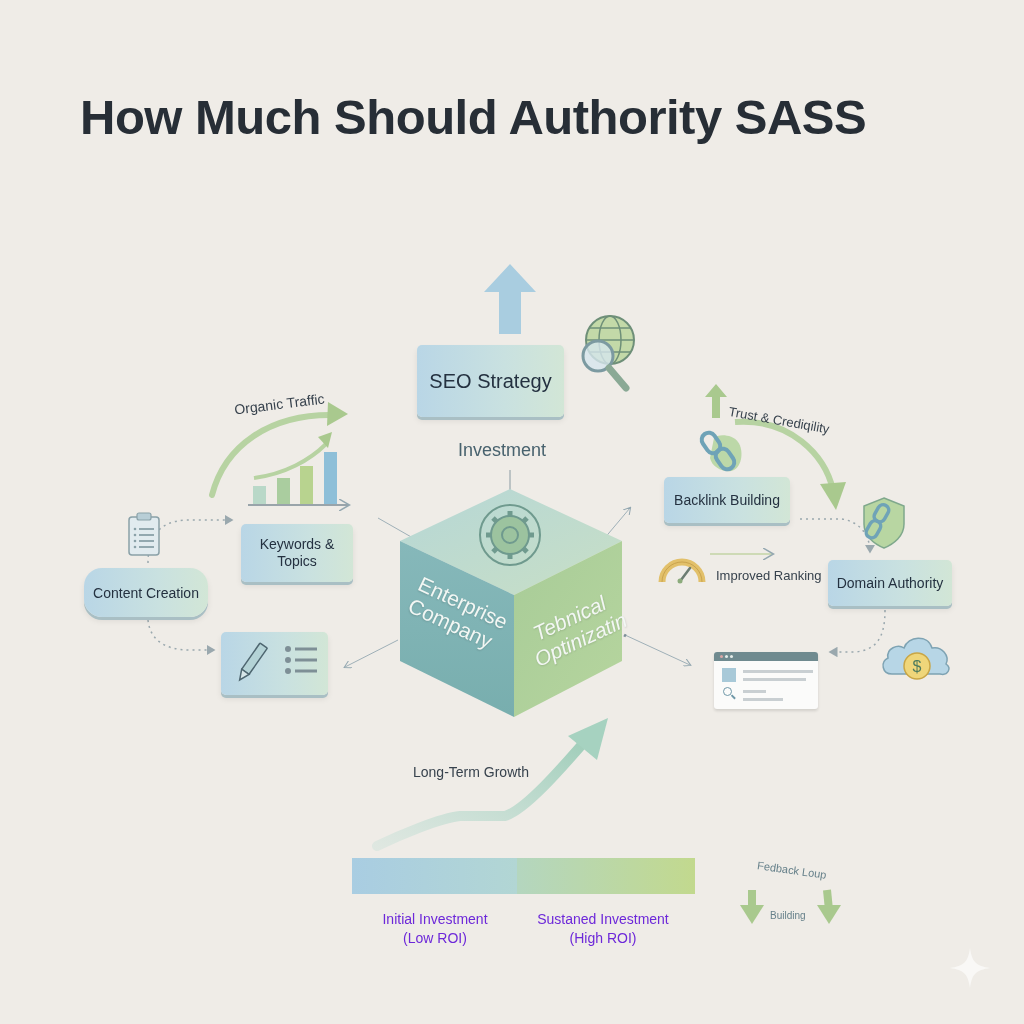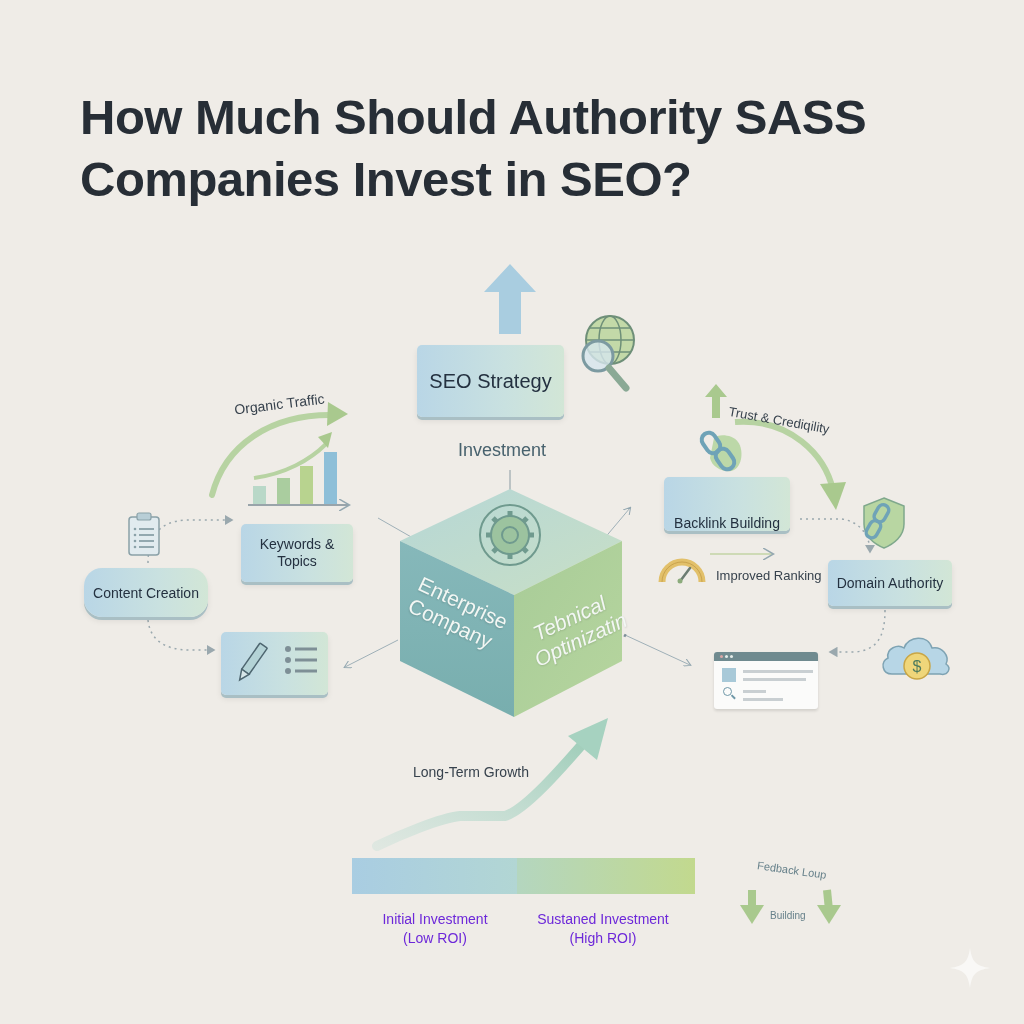--- a/index.html
+++ b/index.html
@@ -30,21 +30,20 @@
     }
     .bar-seg { position: absolute; top: 858px; height: 36px; }
     .cap { position: absolute; font-size: 14px; color: #6d28d9; text-align: center; line-height: 19px; }
     svg { position: absolute; overflow: visible; }
   </style>
 </head>
 <body>
 
 <div class="title">
   <div>How Much Should Authority SASS</div>
-  <div>Companies Invest in SEO?</div>
 </div>
 
 <svg width="1024" height="1024" style="left:0;top:0;">
   <defs>
     <marker id="ah" markerWidth="8" markerHeight="8" refX="6" refY="4" orient="auto">
       <path d="M0,0 L7,4 L0,8" fill="none" stroke="#93a7b0" stroke-width="1"></path>
     </marker>
     <marker id="dot" markerWidth="5" markerHeight="5" refX="2.5" refY="2.5">
       <circle cx="2.5" cy="2.5" r="2" fill="#7d8f98"></circle>
     </marker>
@@ -214,21 +213,21 @@
   <path d="M12,0 L23,13 L16,13 L16,34 L8,34 L8,13 L1,13 Z" fill="#a9c98e"></path>
 </svg>
 <div class="lbl" style="left:730px;top:404px;font-size:13px;transform:rotate(10deg);transform-origin:left top;">Trust &amp; Crediqility</div>
 
 <svg width="50" height="50" style="left:700px;top:428px;">
   <path d="M14,10 C18,6 32,6 38,14 C44,22 42,38 34,42 C26,46 12,40 10,30 Z" fill="#bcd8a8"></path>
   <rect x="4" y="4" width="14" height="22" rx="7" fill="none" stroke="#6fa3b7" stroke-width="4" transform="rotate(-35 11 15)"></rect>
   <rect x="18" y="20" width="14" height="22" rx="7" fill="none" stroke="#6fa3b7" stroke-width="4" transform="rotate(-35 25 31)"></rect>
 </svg>
 
-<div class="box" style="left:664px;top:477px;width:126px;height:54px;font-size:14px;align-items:flex-end;">
+<div class="box" style="left:664px;top:477px;width:126px;height:46px;font-size:14px;">
   <span>Backlink Building</span>
 </div>
 
 <svg width="50" height="56" style="left:862px;top:496px;">
   <path d="M22,2 L42,10 L42,28 C42,40 32,48 22,52 C12,48 2,40 2,28 L2,10 Z" fill="#b8d6a2" stroke="#7fa88c" stroke-width="1.5"></path>
   <rect x="14" y="8" width="11" height="18" rx="5.5" fill="none" stroke="#6fa3b7" stroke-width="3.5" transform="rotate(30 19 17)"></rect>
   <rect x="6" y="24" width="11" height="18" rx="5.5" fill="none" stroke="#6fa3b7" stroke-width="3.5" transform="rotate(30 11 33)"></rect>
 </svg>
 
 <svg width="50" height="30" style="left:658px;top:558px;">

